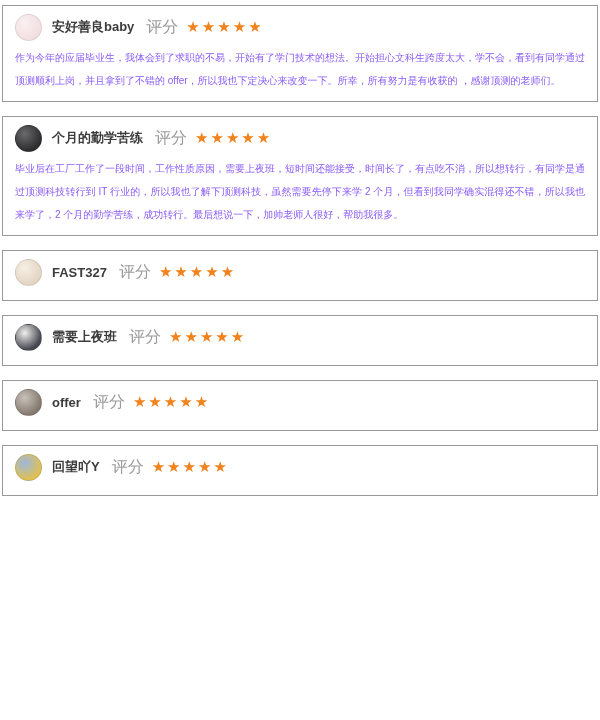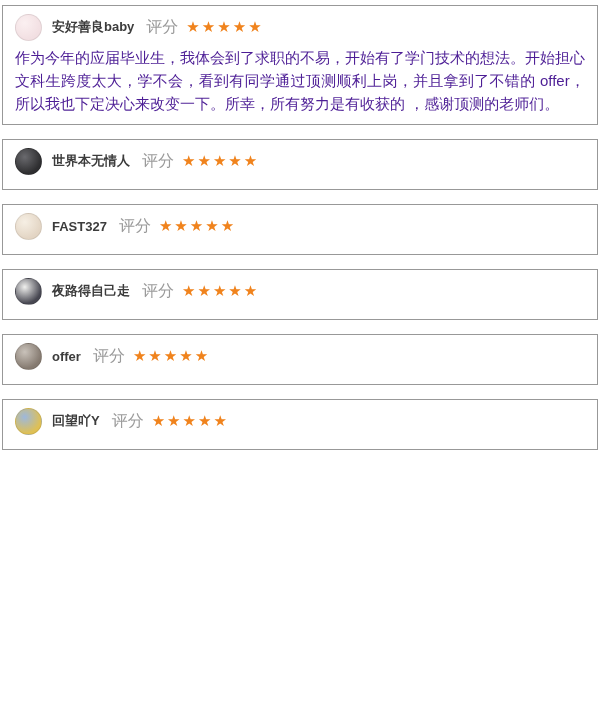--- a/index.html
+++ b/index.html
@@ -46,23 +46,23 @@
     white-space: nowrap;
   }
   .stars {
     font-size: 15px;
     letter-spacing: 2px;
     line-height: 1;
     position: relative;
     top: -1px;
   }
   .review-text {
-    font-size: 15px;
+    font-size: 10px;
     line-height: 23px;
-    color: #4c1d95;
+    color: #8b5cf6;
     text-align: justify;
     word-break: break-all;
   }
 </style>
 </head>
 <body>
 
 <main class="review-list">
   <section class="review-card">
     <div class="review-header">
@@ -70,39 +70,40 @@
       <span class="username">安好善良baby</span>
       <span class="rating-label">评分</span>
       <span class="stars" style="color: rgb(240, 131, 29);">★★★★★</span>
     </div>
     <p class="review-text">作为今年的应届毕业生，我体会到了求职的不易，开始有了学门技术的想法。开始担心文科生跨度太大，学不会，看到有同学通过顶测顺利上岗，并且拿到了不错的 offer，所以我也下定决心来改变一下。所幸，所有努力是有收获的 ，感谢顶测的老师们。</p>
   </section>
 
   <section class="review-card">
     <div class="review-header">
       <span class="avatar" style="background: radial-gradient(circle at 35% 32%, rgb(106, 106, 110) 0%, rgb(46, 46, 48) 70%);"></span>
-      <span class="username">世界本无情人</span>
+      <span class="username">个月的勤学苦练</span>
       <span class="rating-label">评分</span>
       <span class="stars" style="color: rgb(240, 131, 29);">★★★★★</span>
     </div>
+    <p class="review-text">毕业后在工厂工作了一段时间，工作性质原因，需要上夜班，短时间还能接受，时间长了，有点吃不消，所以想转行，有同学是通过顶测科技转行到 IT 行业的，所以我也了解下顶测科技，虽然需要先停下来学 2 个月，但看到我同学确实混得还不错，所以我也来学了，2 个月的勤学苦练，成功转行。最后想说一下，加帅老师人很好，帮助我很多。</p>
   </section>
 
   <section class="review-card">
     <div class="review-header">
       <span class="avatar" style="background: radial-gradient(circle at 35% 32%, rgb(246, 239, 228) 0%, rgb(227, 213, 196) 70%);"></span>
       <span class="username">FAST327</span>
       <span class="rating-label">评分</span>
       <span class="stars" style="color: rgb(240, 131, 29);">★★★★★</span>
     </div>
   </section>
 
   <section class="review-card">
     <div class="review-header">
       <span class="avatar" style="background: radial-gradient(circle at 35% 32%, rgb(240, 240, 238) 0%, rgb(71, 71, 81) 70%);"></span>
-      <span class="username">夜路得自己走</span>
+      <span class="username">需要上夜班</span>
       <span class="rating-label">评分</span>
       <span class="stars" style="color: rgb(240, 131, 29);">★★★★★</span>
     </div>
   </section>
 
   <section class="review-card">
     <div class="review-header">
       <span class="avatar" style="background: radial-gradient(circle at 35% 32%, rgb(201, 194, 186) 0%, rgb(133, 122, 112) 70%);"></span>
       <span class="username">offer</span>
       <span class="rating-label">评分</span>

